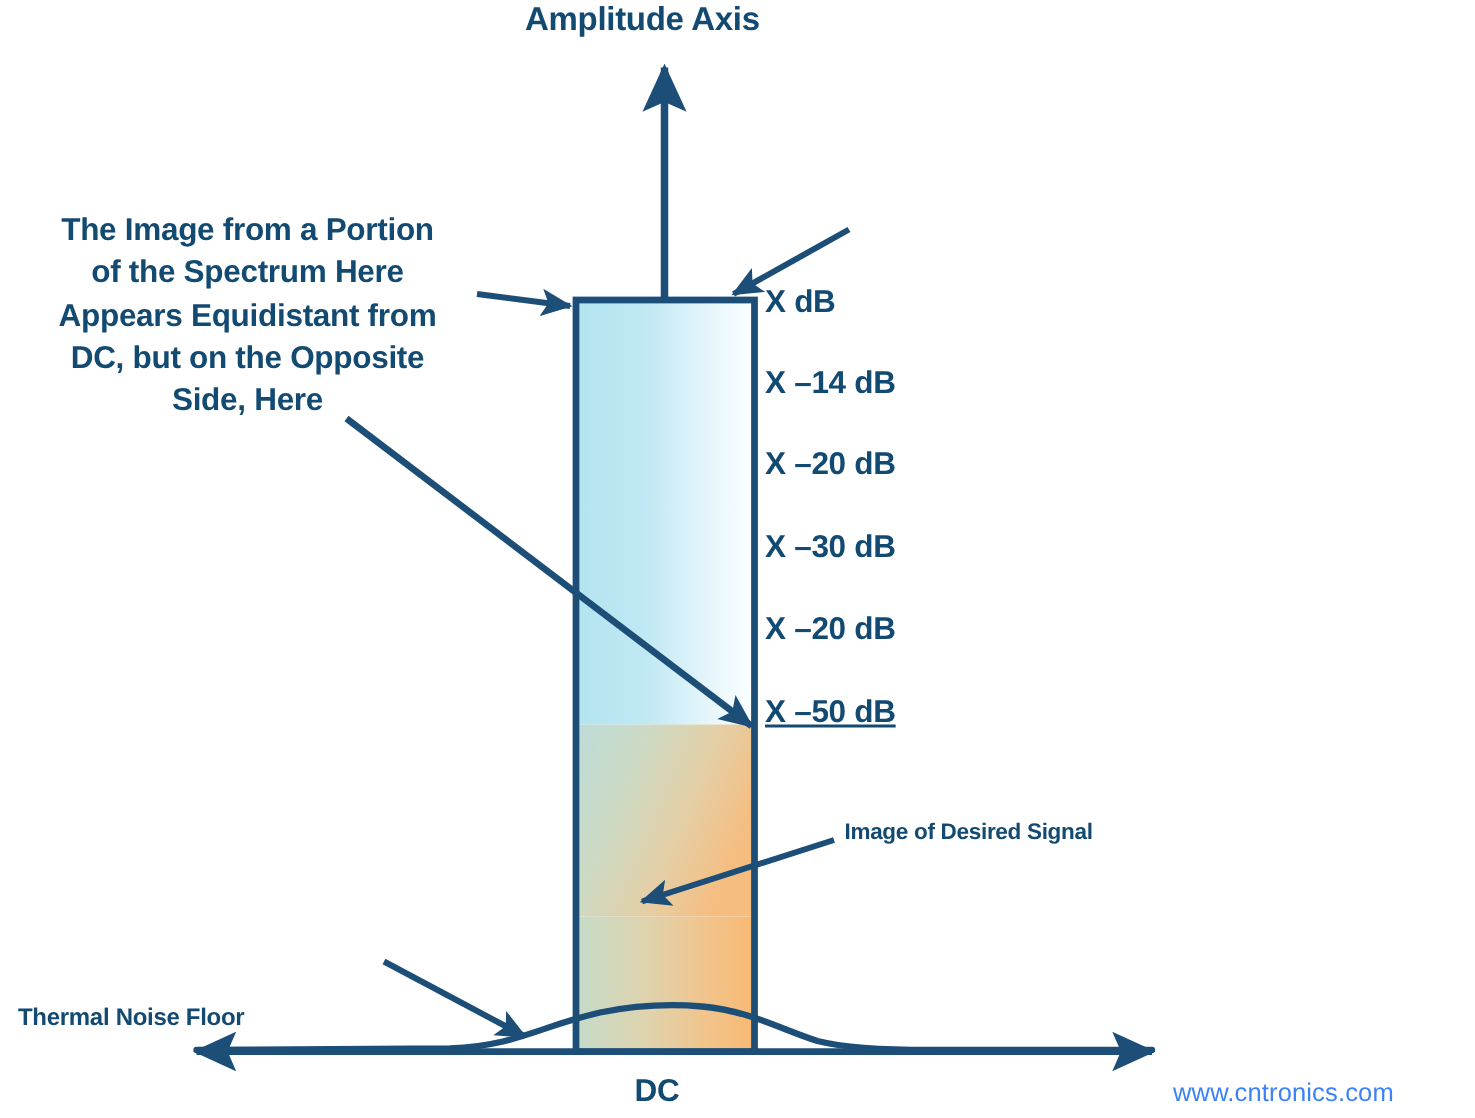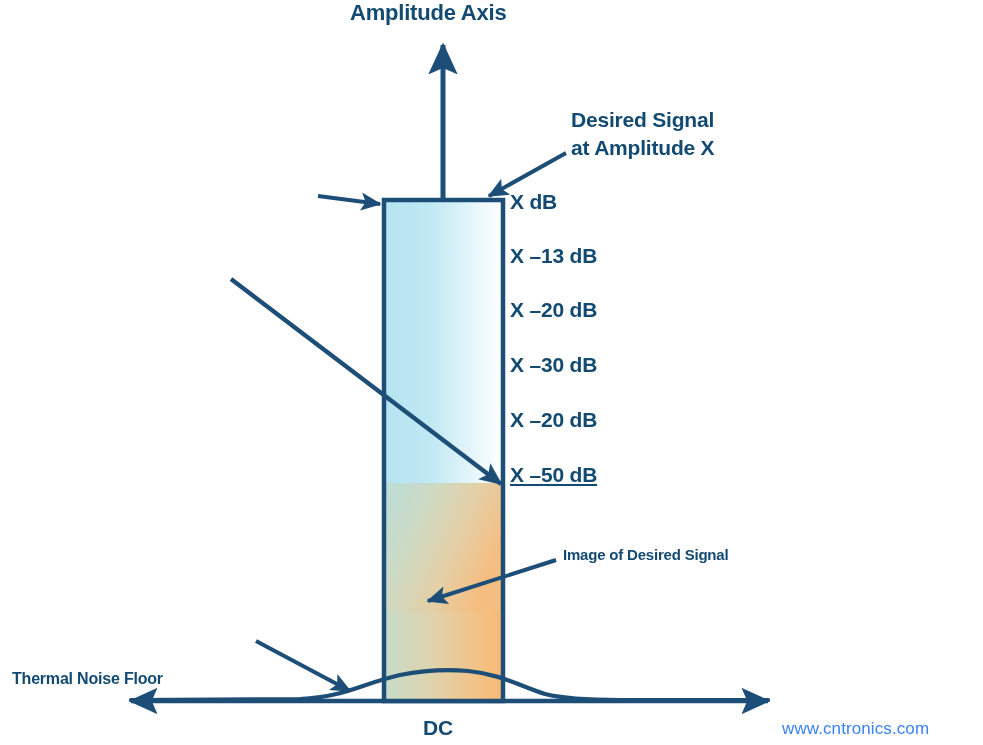--- a/index.html
+++ b/index.html
@@ -103,30 +103,33 @@
     <line x1="556" y1="560" x2="428" y2="601" stroke="#1d4e77" stroke-width="4" marker-end="url(#ah)"></line>
 
     <line x1="256" y1="641" x2="350" y2="691" stroke="#1d4e77" stroke-width="4" marker-end="url(#ah)"></line>
   </svg>
 
   <div class="lbl t-amp">Amplitude Axis</div>
 
 
   <div class="lbl t-dc">DC</div>
 
-  <div class="lbl t-desired">Desired Signal
-at Amplitude X</div>
 
+  <div class="lbl t-leftblock">The Image from a Portion
+of the Spectrum Here
+Appears Equidistant from
+DC, but on the Opposite
+Side, Here</div>
 
   <div class="lbl t-imgsig">Image of Desired Signal</div>
 
   <div class="lbl t-thermal">Thermal Noise Floor</div>
 
   <div class="lbl dbt db0">X dB</div>
-  <div class="lbl dbt db1">X –13 dB</div>
+  <div class="lbl dbt db1">X –14 dB</div>
   <div class="lbl dbt db2">X –20 dB</div>
   <div class="lbl dbt db3">X –30 dB</div>
   <div class="lbl dbt db4">X –20 dB</div>
   <div class="lbl dbt db5">X –50 dB</div>
 
   <div class="lbl t-watermark">www.cntronics.com</div>
 
 </div>
 
 </body></html>

